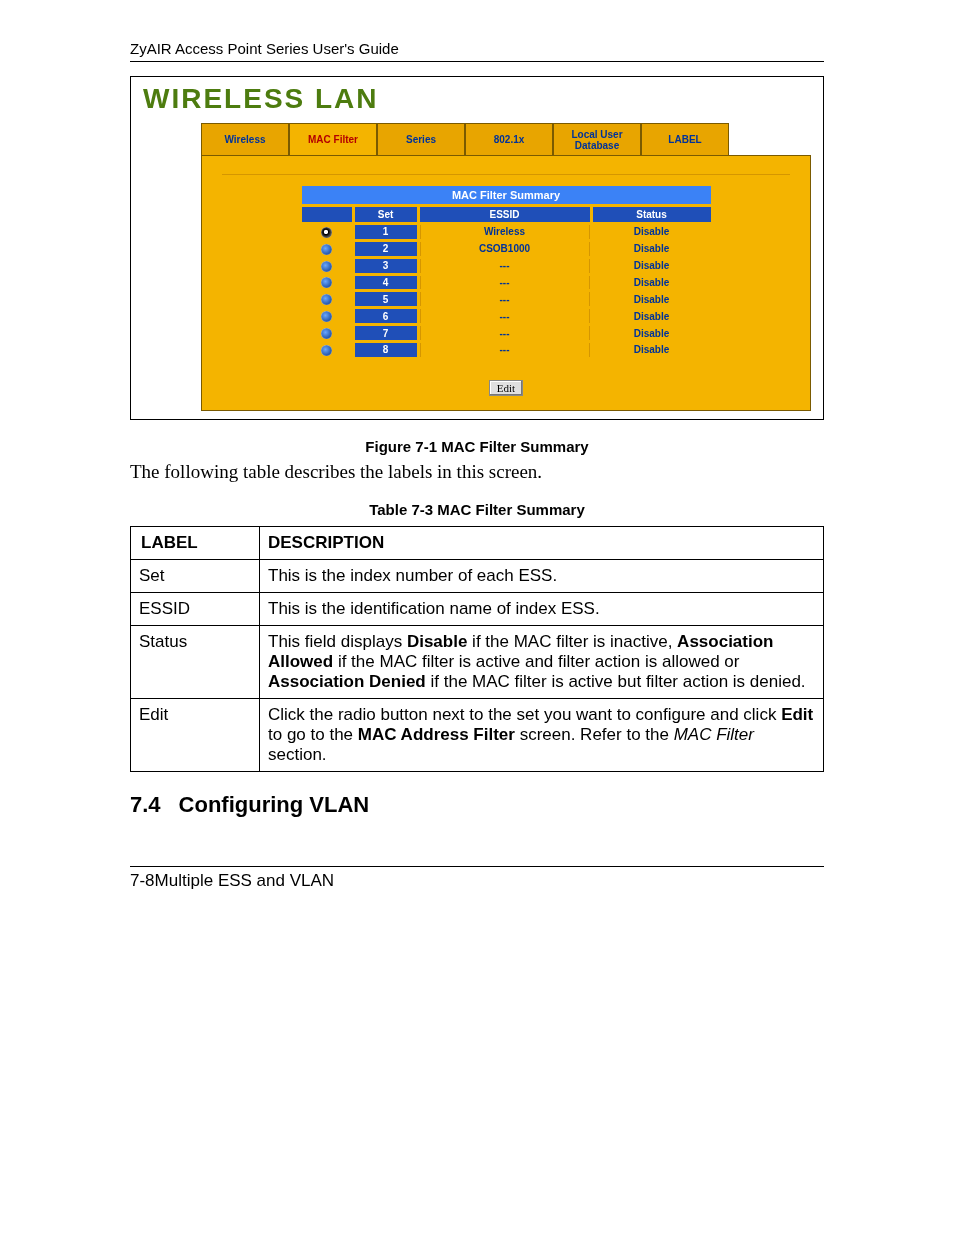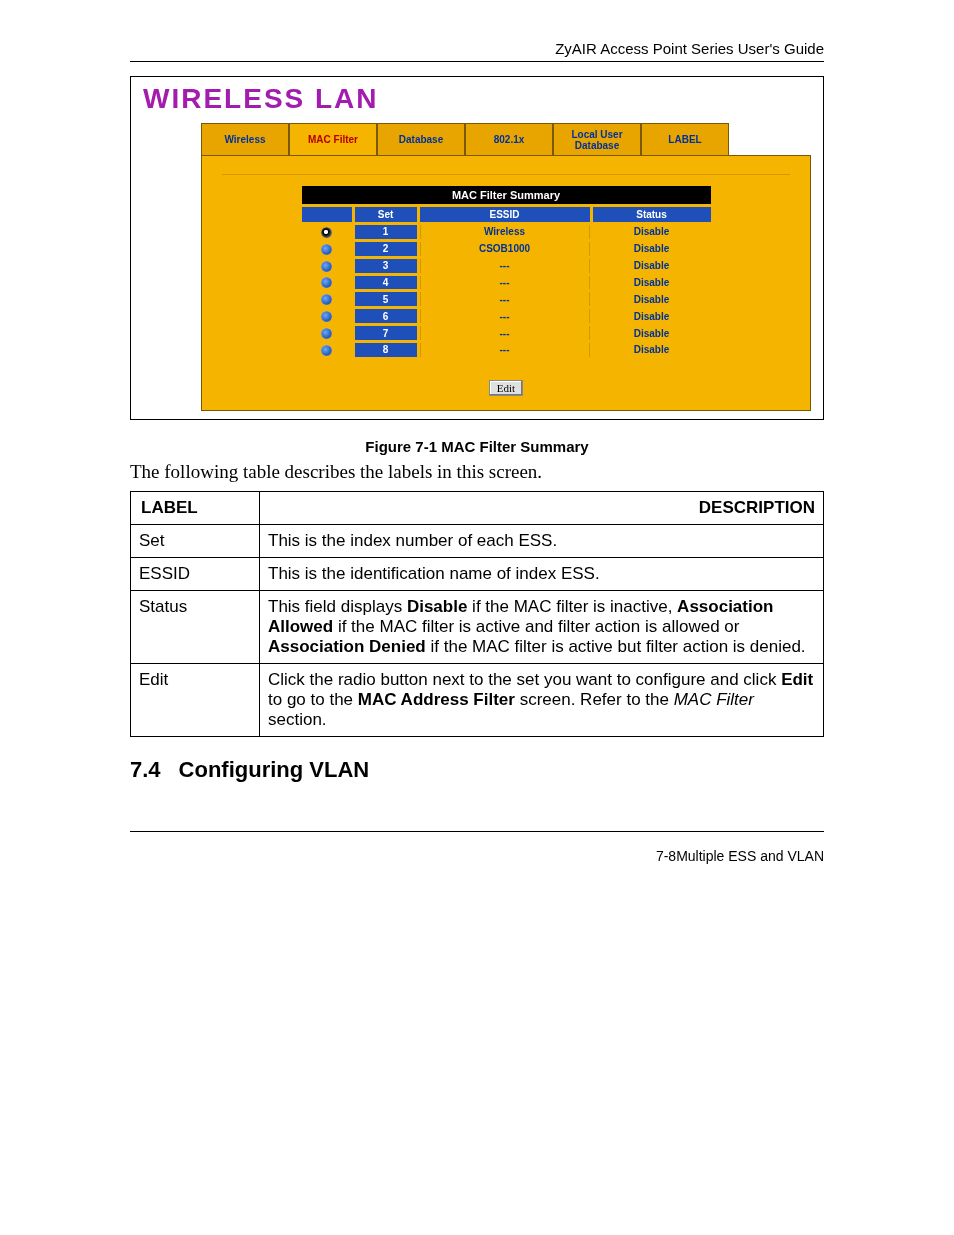--- a/index.html
+++ b/index.html
@@ -12,35 +12,34 @@
   }
   .page {
     padding: 40px 60px 40px 60px;
     box-sizing: border-box;
   }
   .doc-header {
     font-size: 15px;
     padding-bottom: 4px;
     border-bottom: 1px solid #000;
     margin: 0 70px 14px 70px;
-    text-align: right;
   }
   
   .window-frame {
     margin: 0 70px 0 70px;
     border: 1px solid #000;
     background: #fff;
     padding: 0 0 8px 0;
   }
   .wlan-title {
     font-family: Arial, Helvetica, sans-serif;
     font-size: 28px;
     font-weight: bold;
     letter-spacing: 2px;
-    color: #a21caf;
+    color: #4d7c0f;
     padding: 6px 0 4px 12px;
   }
   .tabs-strip {
     display: flex;
     align-items: flex-end;
     height: 36px;
     margin: 0 12px 0 70px;
     gap: 0;
   }
   .tab {
@@ -76,21 +75,21 @@
     border: none;
     border-top: 1px solid #d59600;
     margin: 0 0 8px 0;
   }
   .summary-table {
     margin: 0 auto;
     border-collapse: separate;
     border-spacing: 3px;
   }
   .summary-title td {
-    background: #000000;
+    background: #3b82f6;
     color: #fff;
     font-size: 11px;
     font-weight: bold;
     text-align: center;
     padding: 3px 4px;
   }
   .summary-head td {
     background: #1f4fb8;
     color: #fff;
     font-size: 10px;
@@ -154,55 +153,55 @@
     font-size: 17px;
   }
   .desc-table th, .desc-table td {
     border: 1px solid #000;
     padding: 6px 8px;
     vertical-align: top;
     text-align: left;
   }
   .desc-table th {
     font-weight: bold;
-    text-align: right;
+    text-align: left;
   }
   .desc-table th.label-col { width: 110px; text-align: left; padding-left: 10px;}
   .section-heading {
     font-size: 22px;
     font-weight: bold;
     margin: 20px 70px 6px 70px;
   }
   .section-heading .num { margin-right: 18px; }
   .footer-rule {
     margin: 48px 70px 4px 70px;
     border: none;
     border-top: 1px solid #000;
   }
   .footer {
-    margin: 16px 70px 0 70px;
+    margin: 4px 70px 0 70px;
     display: flex;
-    justify-content: flex-end;
-    font-size: 14px;
+    justify-content: flex-start;
+    font-size: 17px;
   }
 </style>
 </head>
 <body>
 
 <div class="page">
 
   <div class="doc-header">ZyAIR Access Point Series User's Guide</div>
 
   <div class="window-frame">
     <div class="wlan-title">WIRELESS LAN</div>
 
     <div class="tabs-strip" id="tabs-strip">
         <div class="tab">Wireless</div>
         <div class="tab active">MAC Filter</div>
-        <div class="tab">Database</div>
+        <div class="tab">Series</div>
         <div class="tab">802.1x</div>
         <div class="tab">Local User Database</div>
         <div class="tab">LABEL</div>
       </div>
 
     <div class="content-panel">
       <hr class="inner-hr">
       <table class="summary-table">
         <tbody>
             <tr class="summary-title">
@@ -270,20 +269,21 @@
       <div class="edit-btn-row">
         <span class="edit-btn">Edit</span>
       </div>
     </div>
   </div>
 
   <div class="caption">Figure 7-1 MAC Filter Summary</div>
 
   <div class="body-text">The following table describes the labels in this screen.</div>
 
+  <div class="caption">Table 7-3 MAC Filter Summary</div>
 
   <table class="desc-table">
     <thead>
       <tr>
         <th class="label-col">LABEL</th>
         <th>DESCRIPTION</th>
       </tr>
     </thead>
     <tbody id="desc-rows">
         <tr>

